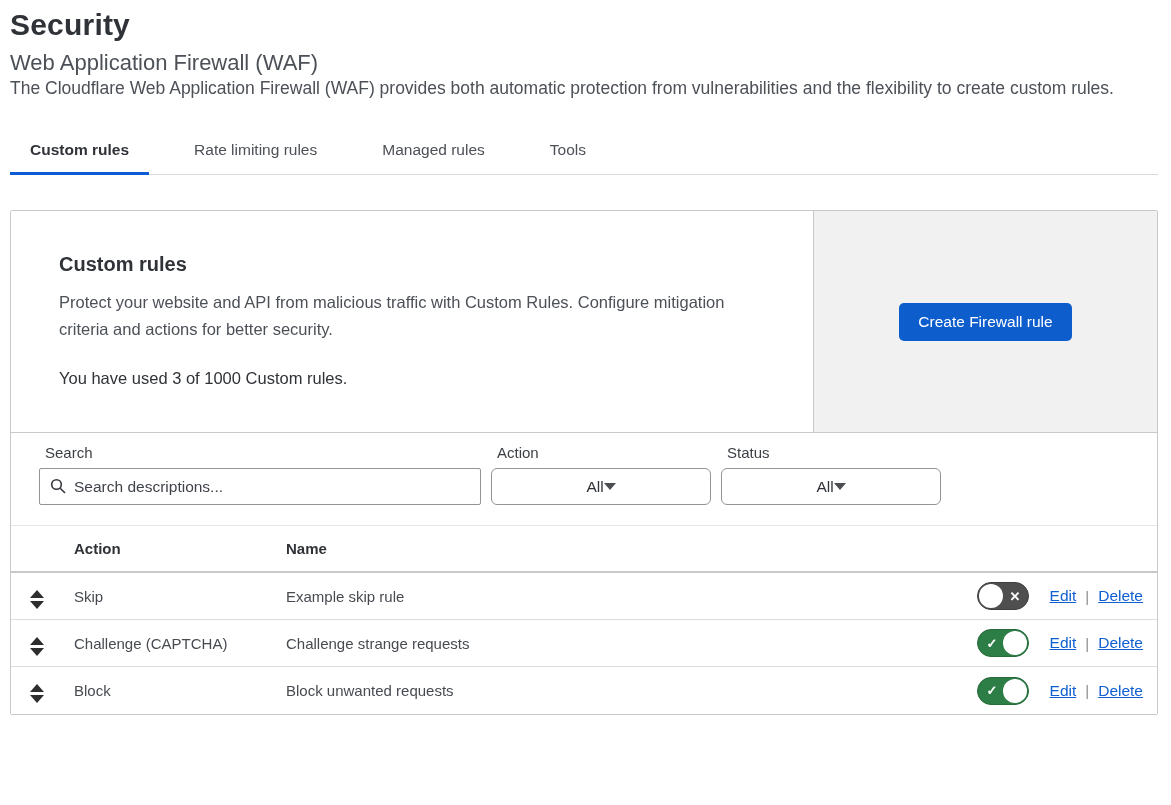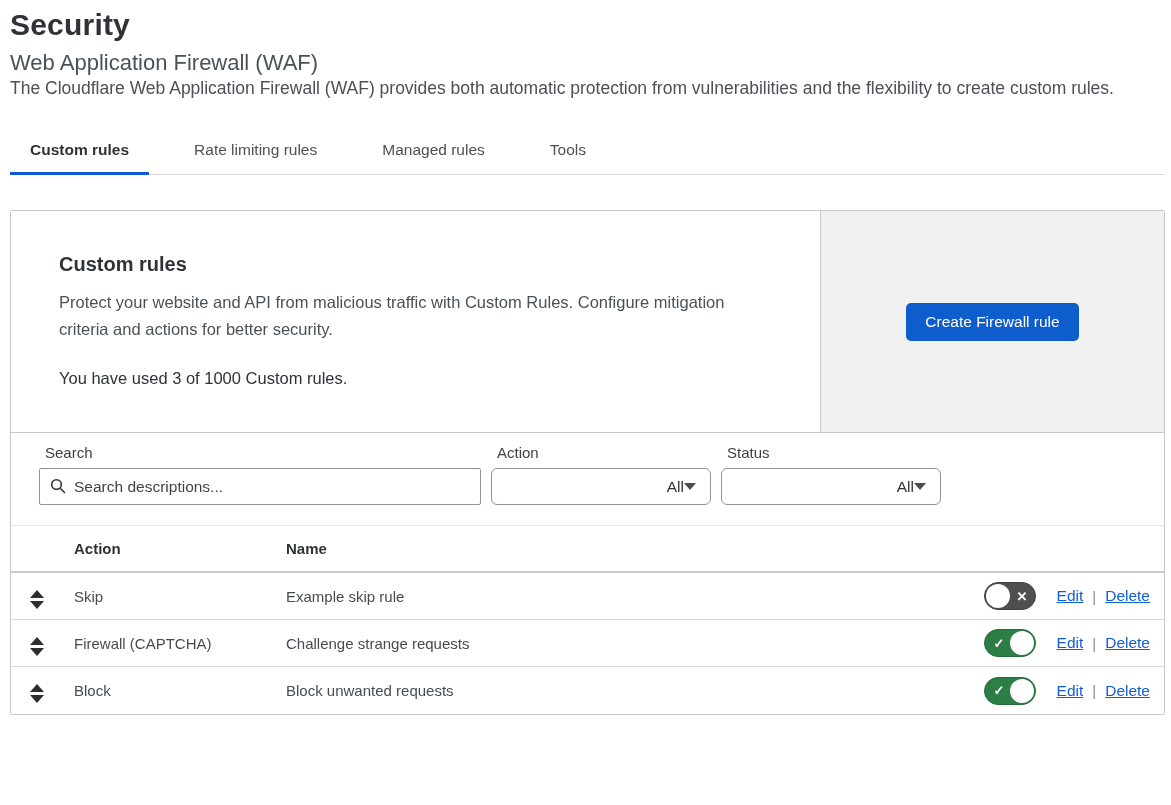--- a/index.html
+++ b/index.html
@@ -3,21 +3,21 @@
 <meta charset="utf-8">
 <style>
   * { box-sizing: border-box; margin: 0; padding: 0; }
   html,body { background:#fff; }
   body {
     width: 1171px; height: 805px;
     font-family: "Liberation Sans", sans-serif;
     color: #36393f;
     overflow: hidden;
   }
-  .page { padding: 8px 6px 0 10px; }
+  .page { padding: 8px 13px 0 10px; }
 
   
   .page-title { font-size: 30px; font-weight: 700; color: #2f3237; letter-spacing: .2px; }
   .page-subtitle { font-size: 22px; font-weight: 400; color: #4c5057; margin-top: 8px; }
   .page-desc { font-size: 17.5px; color: #4c5057; line-height: 1.45; margin-top: 0; max-width: 1110px; }
 
   
   .tabs { display: flex; margin-top: 31px; border-bottom: 1px solid #d9d9d9; }
   .tab {
     font-size: 15.5px; color: #4c5057; padding: 9px 20px 15px 20px;
@@ -52,21 +52,21 @@
   .search-wrap { position: relative; width: 442px; }
   .search-input {
     width: 442px; height: 37px; border: 1px solid #949494; border-radius: 2px;
     font-family: "Liberation Sans", sans-serif;
     font-size: 15.5px; color: #2f3237; padding: 0 10px 0 34px; outline: none; background:#fff;
   }
   .search-input::placeholder { color: #3f4349; opacity: 1; }
   .search-icon { position: absolute; left: 11px; top: 10px; width: 16px; height: 16px; }
   .select {
     width: 220px; height: 37px; border: 1px solid #949494; border-radius: 6px; background:#fff;
-    display: flex; align-items: center; justify-content: flex-end;
+    display: flex; align-items: center; justify-content: center;
     font-size: 15.5px; color: #2f3237; padding: 0 14px; cursor: pointer;
   }
   .caret {
     width: 0; height: 0; border-left: 6px solid transparent; border-right: 6px solid transparent;
     border-top: 7px solid #4a4d52;
   }
 
   
   .grid-row { display: grid; grid-template-columns: 48px 212px 1fr auto; align-items: center; }
   .thead {
@@ -178,21 +178,21 @@
         <span class="link-sep">|</span>
         <a class="link">Delete</a>
       </div>
     </div>
 
     <div class="grid-row trow">
       <div><span class="drag">
             <i class="tri-up"></i>
             <i class="tri-down"></i>
           </span></div>
-      <div class="cell-action">Firewall (CAPTCHA)</div>
+      <div class="cell-action">Challenge (CAPTCHA)</div>
       <div class="cell-name">Challenge strange requests</div>
       <div class="cell-controls">
         <span class="toggle on">
           <span class="glyph">✓</span>
             <span class="knob"></span>
         </span>
         <a class="link">Edit</a>
         <span class="link-sep">|</span>
         <a class="link">Delete</a>
       </div>

